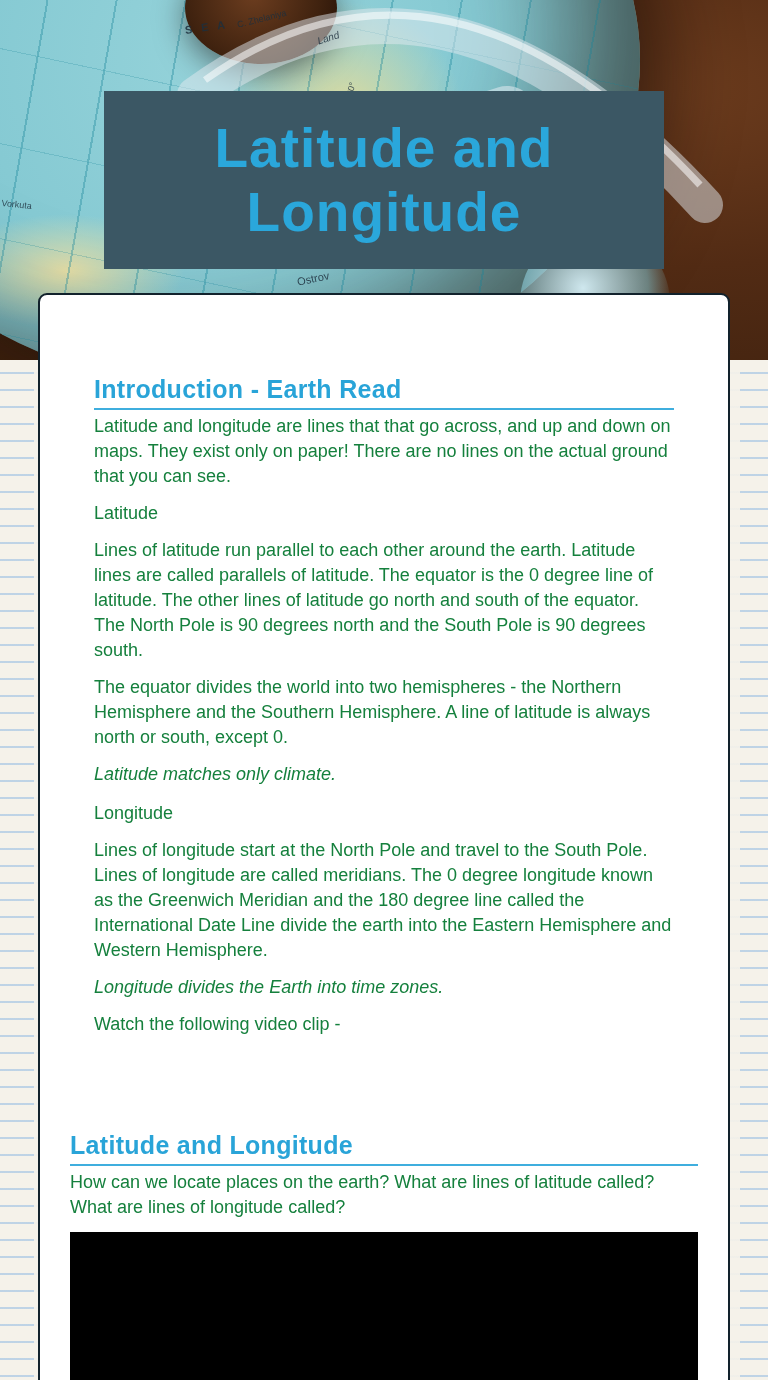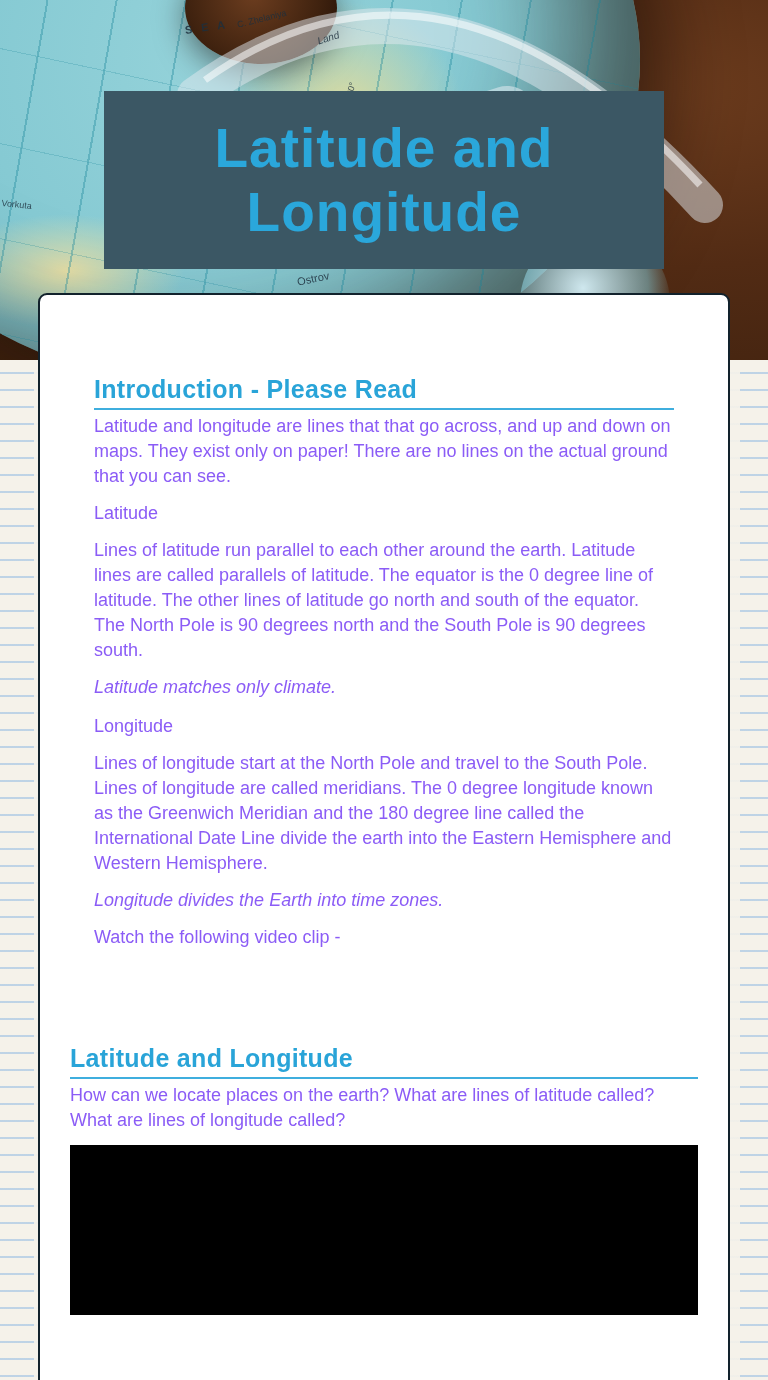--- a/index.html
+++ b/index.html
@@ -78,21 +78,21 @@
     background:#ffffff; border:2px solid #12222c; border-radius:9px;
   }
   .section-1 { padding:80px 54px 0 54px; }
   .section-2 { padding:0 30px; }
 
   h2.sec-heading {
     margin:0 0 4px 0; font-size:25px; line-height:28px; font-weight:700;
     letter-spacing:.3px; color:#29a4d8;
     border-bottom:2px solid #3faede; padding-bottom:5px;
   }
-  .para { margin:0 0 12px 0; font-size:18px; line-height:25px; color:#8b5cf6; }
+  .para { margin:0 0 12px 0; font-size:18px; line-height:25px; color:#15803d; }
   .para b { font-weight:400; }
   .para.italic { font-style:italic; }
   .para.gap-top { margin-top:14px; }
   .embed-gap { height:82px; }
 
   .video-embed {
     width:628px; height:170px; background:#000000; margin-top:0;
   }
 </style>
 </head>
@@ -124,25 +124,26 @@
   <span class="map-label ml11">Vorkuta</span>
 </div>
 
 <div class="title-box">
   <h1>Latitude and Longitude</h1>
 </div>
 
 <div class="card">
 
   <div class="section-1">
-    <h2 class="sec-heading">Introduction - Please Read</h2>
+    <h2 class="sec-heading">Introduction - Earth Read</h2>
     <div>
         <p class="para"><span>Latitude and longitude are lines that that go across, and up and down on maps. They exist only on paper! There are no lines on the actual ground that you can see.</span></p>
         <p class="para"><b>Latitude</b></p>
         <p class="para"><span>Lines of latitude run parallel to each other around the earth. Latitude lines are called </span><b>parallels of latitude</b><span>. The </span><b>equator</b><span> is the 0 degree line of latitude. The other lines of latitude go north and south of the equator. The </span><b>North Pole</b><span> is 90 degrees north and the </span><b>South Pole</b><span> is 90 degrees south.</span></p>
+        <p class="para"><span>The equator divides the world into two hemispheres - the </span><b>Northern Hemisphere</b><span> and the </span><b>Southern Hemisphere</b><span>. A line of latitude is always north or south, except 0.</span></p>
         <p class="para italic"><b>Latitude matches only climate.</b></p>
         <p class="para gap-top"><b>Longitude</b></p>
         <p class="para"><span>Lines of longitude start at the </span><b>North Pole</b><span> and travel to the </span><b>South Pole</b><span>. Lines of longitude are called </span><b>meridians</b><span>. The 0 degree longitude known as the </span><b>Greenwich Meridian</b><span> and the 180 degree line called the </span><b>International Date Line</b><span> divide the earth into the </span><b>Eastern Hemisphere</b><span> and </span><b>Western Hemisphere</b><span>.</span></p>
         <p class="para italic"><b>Longitude divides the Earth into time zones.</b></p>
         <p class="para"><span>Watch the following video clip -</span></p>
       </div>
     <div class="embed-gap"></div>
   </div>
 
   <div class="section-2">

